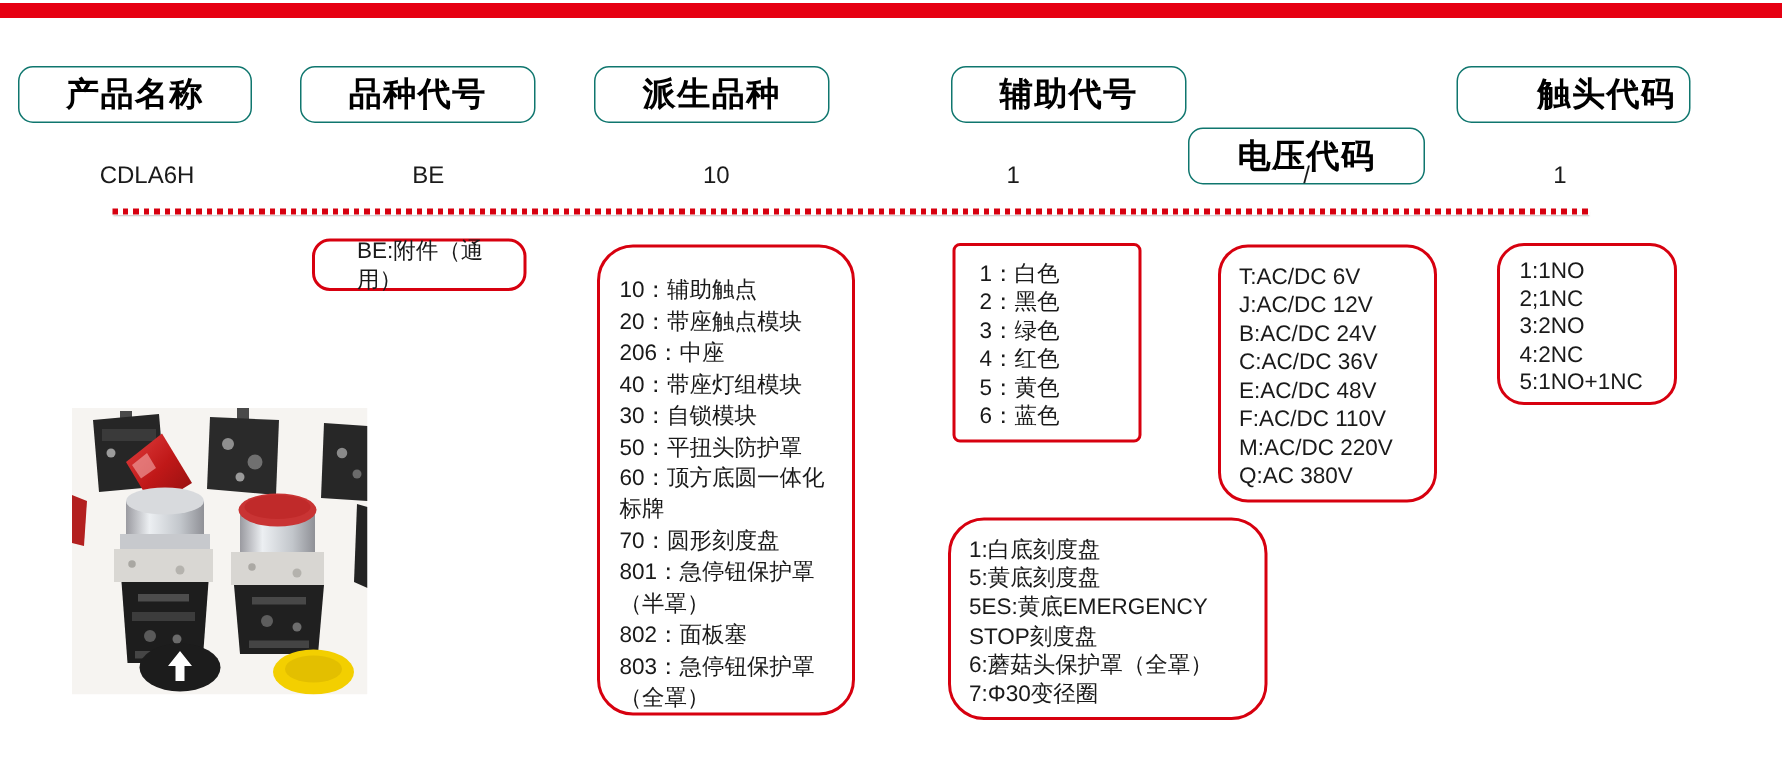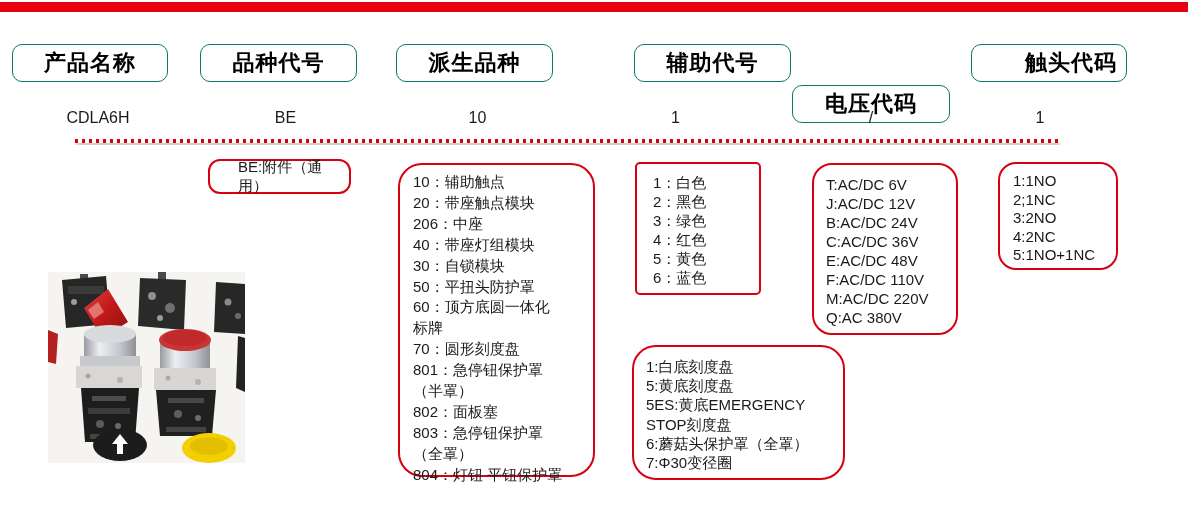--- a/index.html
+++ b/index.html
@@ -23,22 +23,22 @@
     background:repeating-linear-gradient(90deg,#d7000f 0 3.5px,transparent 3.5px 7px);
     box-shadow:0 1.5px 1px rgba(120,120,120,.35);
   }
   .rbox{
     position:absolute;box-sizing:border-box;background:#fff;
     border:2.5px solid #d7000f;color:#1a1a1a;font-size:15px;
   }
   .rbox .ln{white-space:pre;}
   .box-variety{left:208px;top:159px;width:143px;height:35px;border-radius:12px;
     display:flex;align-items:center;justify-content:center;padding-left:28px;}
-  .box-derived{left:398px;top:163px;width:197px;height:314px;border-radius:24px;
-    padding:7px 8px 6px 13px;line-height:20.9px;}
+  .box-derived{left:398px;top:163px;width:172px;height:314px;border-radius:24px;
+    padding:19px 8px 6px 13px;line-height:20.9px;}
   .box-colors{left:635px;top:162px;width:126px;height:133px;border-radius:5px;
     padding:9px 8px 8px 16px;line-height:19px;}
   .box-voltage{left:812px;top:163px;width:146px;height:172px;border-radius:20px;
     padding:10px 6px 8px 12px;line-height:19px;}
   .box-contact{left:998px;top:162px;width:120px;height:108px;border-radius:18px;
     padding:8px 6px 6px 13px;line-height:18.6px;}
   .box-aux2{left:632px;top:345px;width:213px;height:135px;border-radius:24px;
     padding:10px 20px 8px 12px;line-height:19.2px;}
   .photo{position:absolute;left:48px;top:272px;width:197px;height:191px;}
 </style>
@@ -89,21 +89,20 @@
       <div class="ln">30：自锁模块</div>
       <div class="ln">50：平扭头防护罩</div>
       <div class="ln">60：顶方底圆一体化</div>
       <div class="ln">标牌</div>
       <div class="ln">70：圆形刻度盘</div>
       <div class="ln">801：急停钮保护罩</div>
       <div class="ln">（半罩）</div>
       <div class="ln">802：面板塞</div>
       <div class="ln">803：急停钮保护罩</div>
       <div class="ln">（全罩）</div>
-      <div class="ln">804：灯钮 平钮保护罩</div>
     </div>
 
   <div class="rbox box-colors">
       <div class="ln">1：白色</div>
       <div class="ln">2：黑色</div>
       <div class="ln">3：绿色</div>
       <div class="ln">4：红色</div>
       <div class="ln">5：黄色</div>
       <div class="ln">6：蓝色</div>
     </div>

